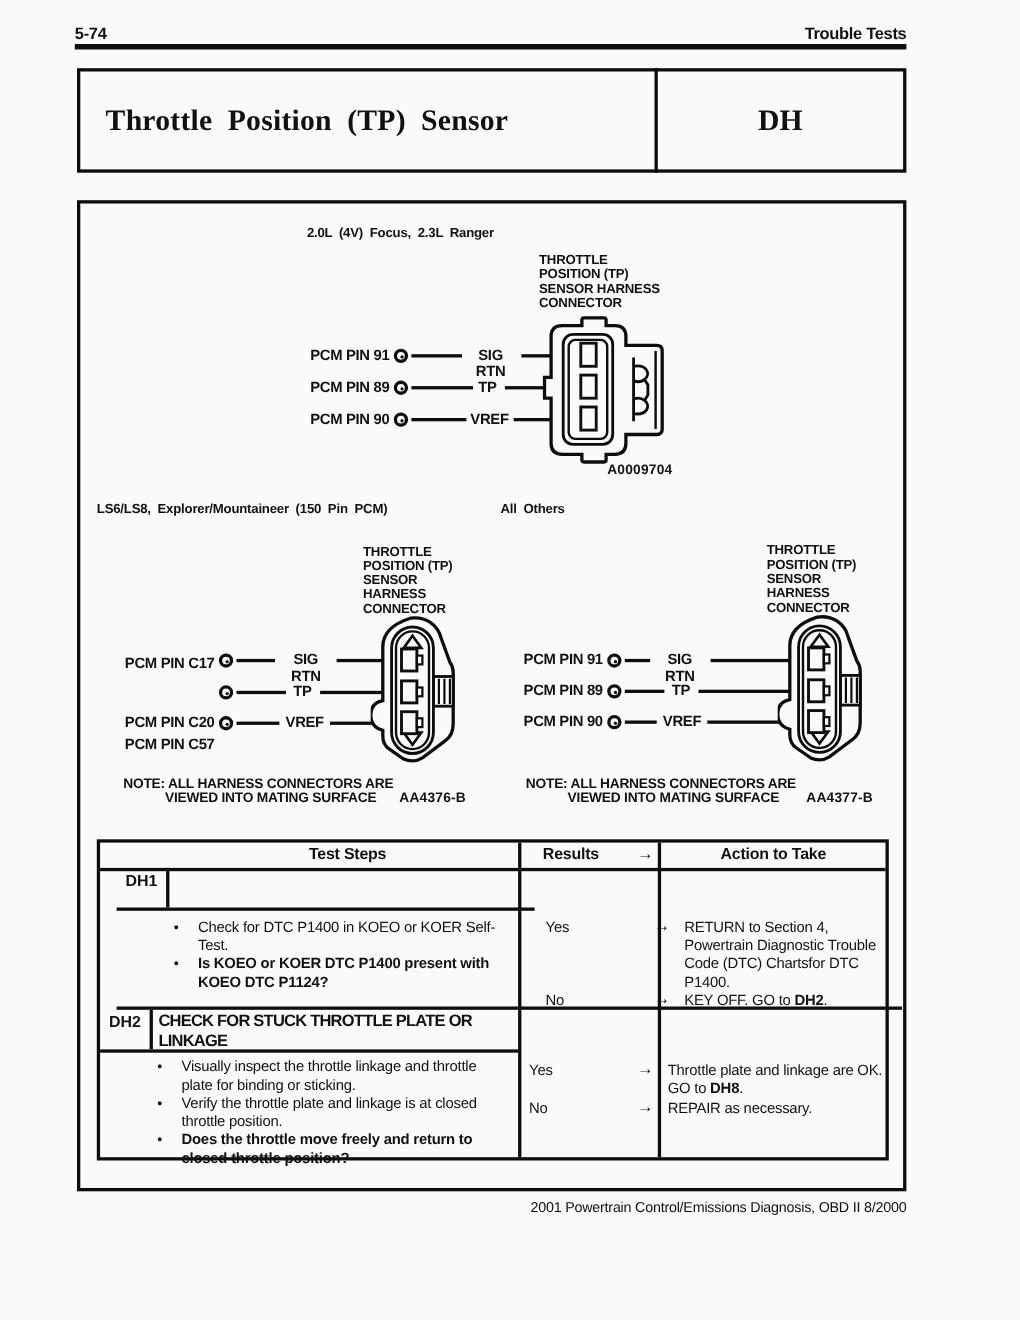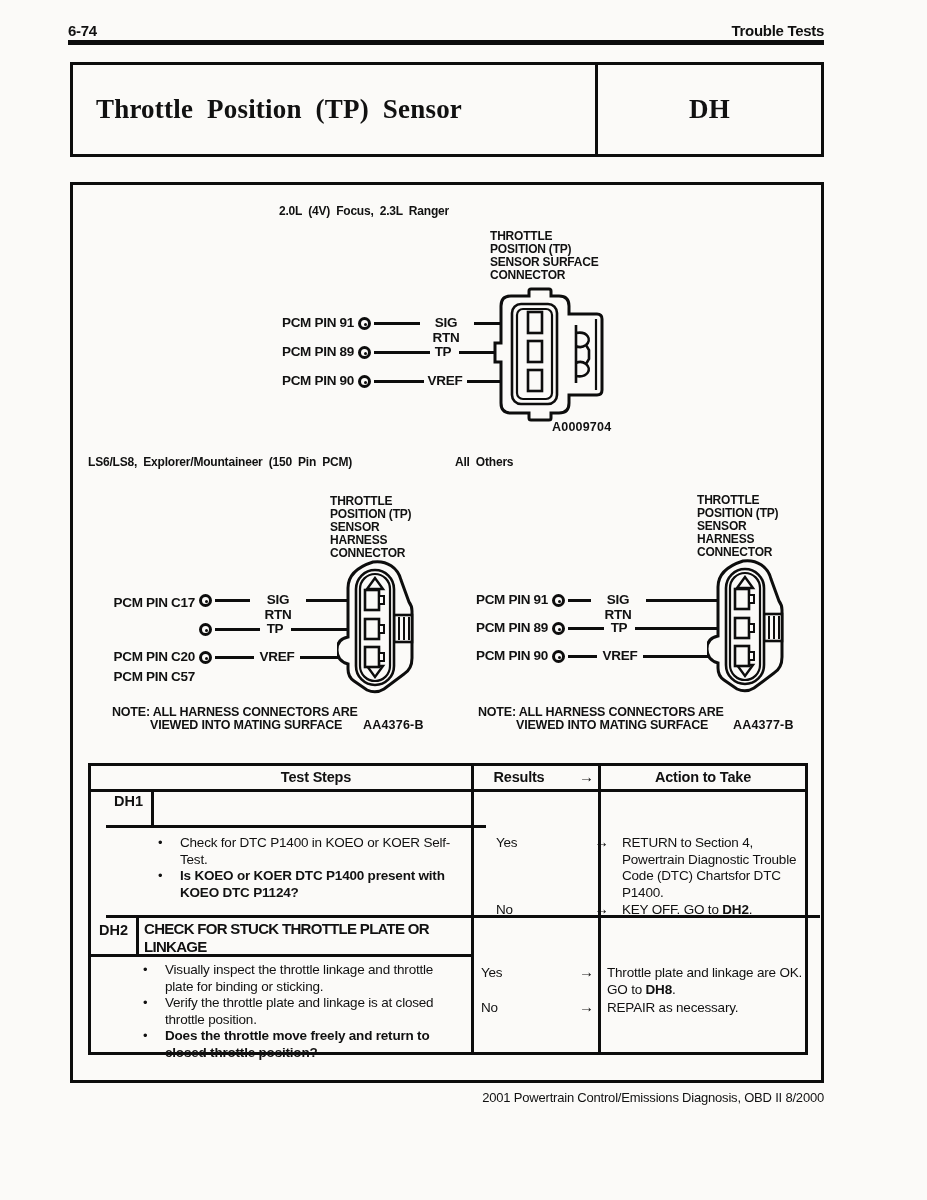--- a/index.html
+++ b/index.html
@@ -53,37 +53,37 @@
   .bullet-dot{position:absolute;left:0;top:0;font-size:13px;}
   .bullet-txt{display:block;margin-left:22px;}
   .arrow{font-size:15px;font-weight:bold;}
   .footer-line{font-size:13px;letter-spacing:-0.2px;}
 </style>
 </head>
 <body>
 
 <div id="page">
 
-  <div class="abs runhead" style="left:68px;top:22px;">6-74</div>
+  <div class="abs runhead" style="left:68px;top:22px;">5-74</div>
   <div class="abs runhead" style="right:103px;top:22px;">Trouble Tests</div>
   <div class="abs" id="head-rule"></div>
 
   <div class="abs" id="title-box"></div>
   <div class="abs" id="title-divider"></div>
   <div class="abs doc-title" style="left:96px;top:94px;">Throttle Position (TP) Sensor</div>
   <div class="abs doc-title" style="left:595px;width:229px;top:94px;text-align:center;">DH</div>
 
   <div class="abs" id="main-box"></div>
 
   <div class="abs section-head" style="left:279px;top:204px;">2.0L (4V) Focus, 2.3L Ranger</div>
 
   <div class="abs conn-label" style="left:490px;top:230px;">
     <div>THROTTLE</div>
     <div>POSITION (TP)</div>
-    <div>SENSOR SURFACE</div>
+    <div>SENSOR HARNESS</div>
     <div>CONNECTOR</div>
   </div>
 
   <div class="abs pcm-lbl" style="left:270px;top:315px;width:84px;">PCM PIN 91</div>
   <span class="term" style="left:358px;top:317px;">
       <span class="termdot"></span>
     </span>
   <div class="hline" style="left:374px;top:322px;width:46px;"></div>
   <div class="abs sig-lbl" style="left:420px;top:315px;width:52px;">SIG RTN</div>
   <div class="hline" style="left:474px;top:322px;width:62px;"></div>

